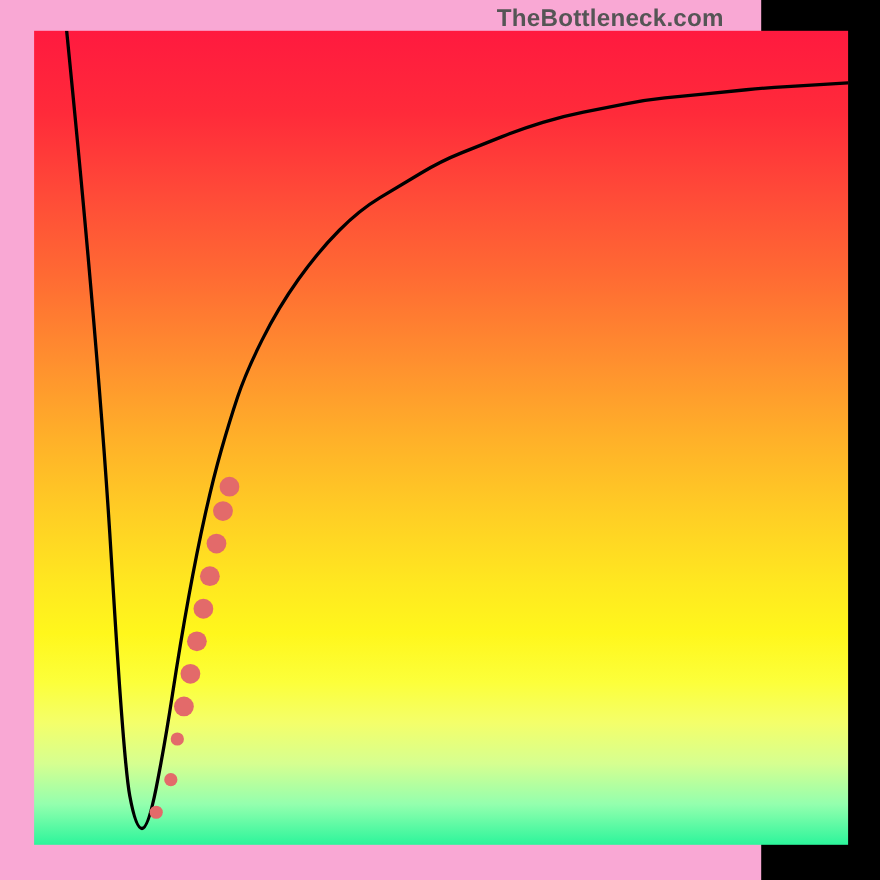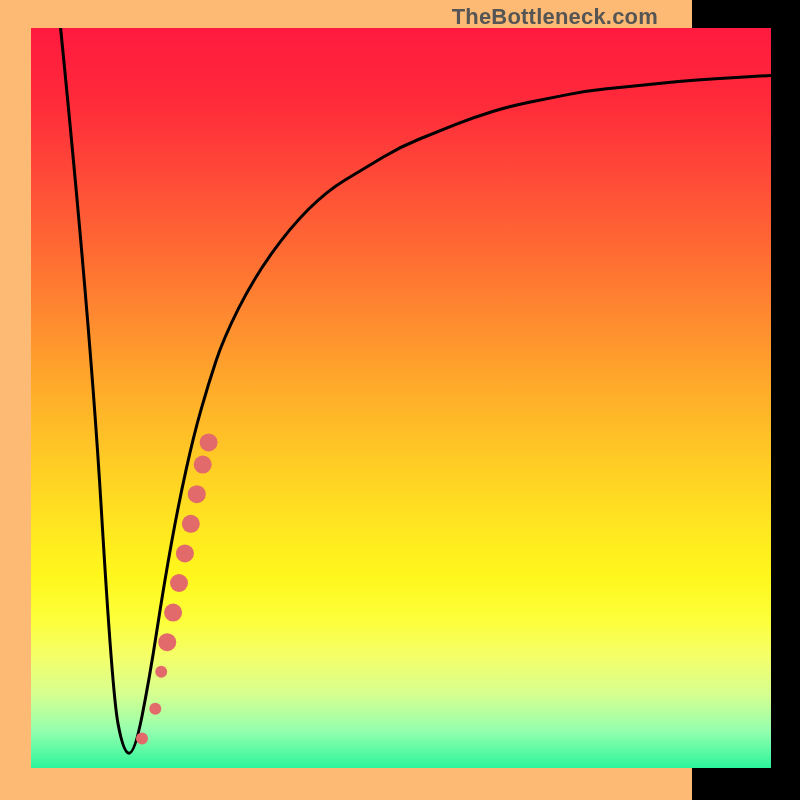--- a/index.html
+++ b/index.html
@@ -8,21 +8,21 @@
     width: 800px;
     height: 800px;
     overflow: hidden;
     background: #000;
     font-family: Arial, Helvetica, sans-serif;
   }
   .frame {
     position: relative;
     width: 692px;
     height: 800px;
-    background: #fdba74;
+    background: #f9a8d4;
   }
   .plot {
     position: absolute;
     left: 31px;
     top: 28px;
     width: 740px;
     height: 740px;
     background: linear-gradient(to bottom,
       #ff1a3f 0%,
       #ff2a3a 10%,

